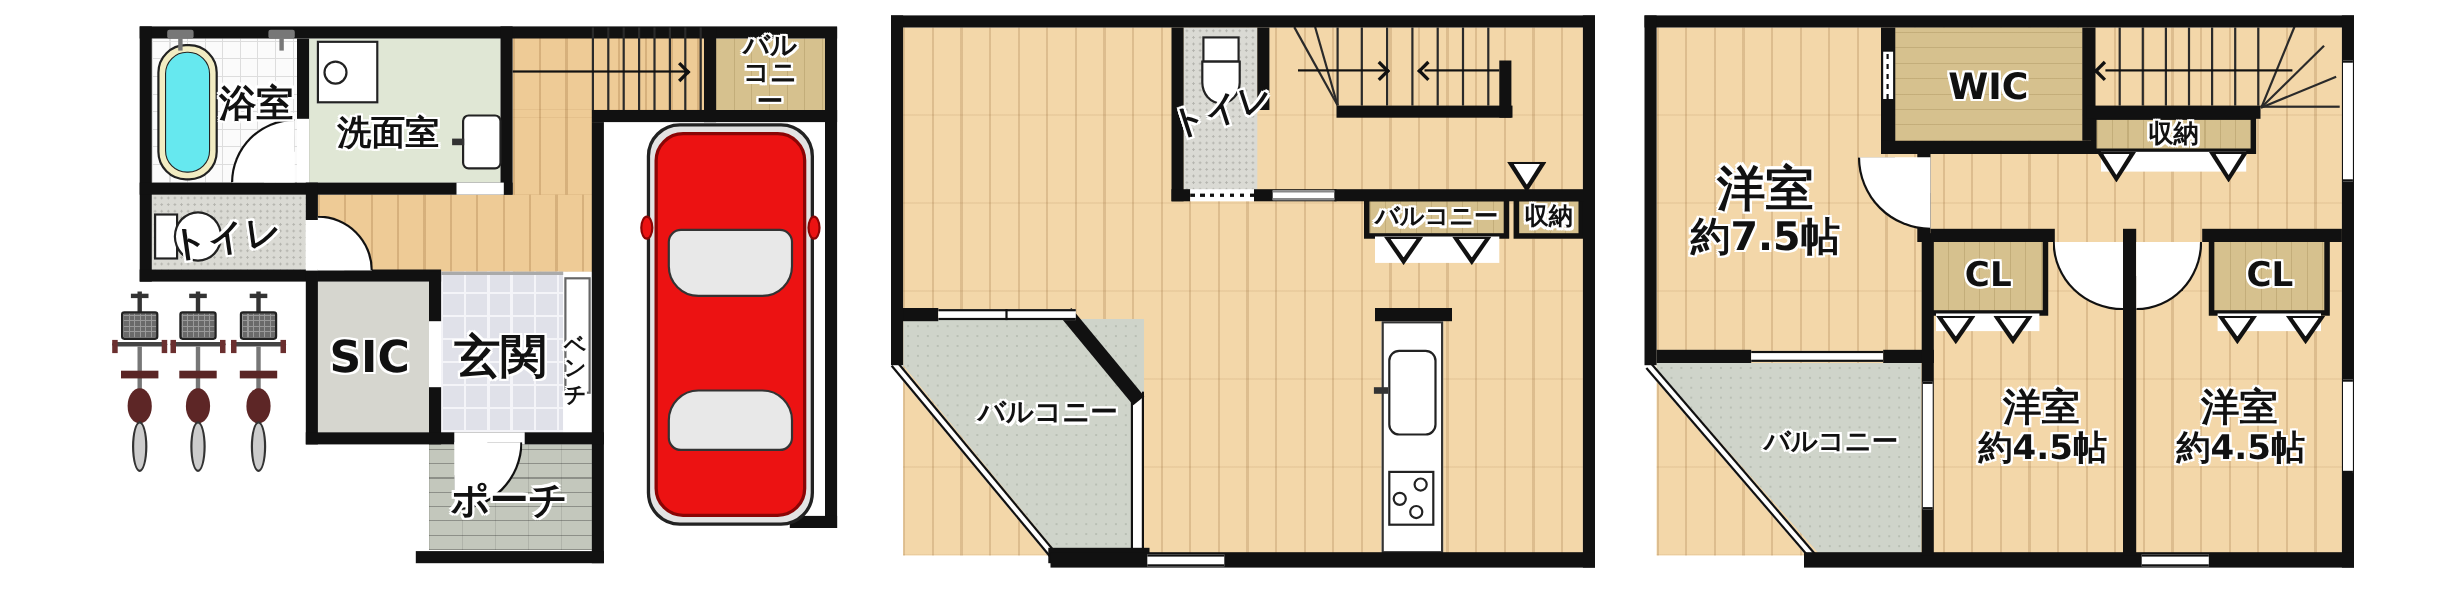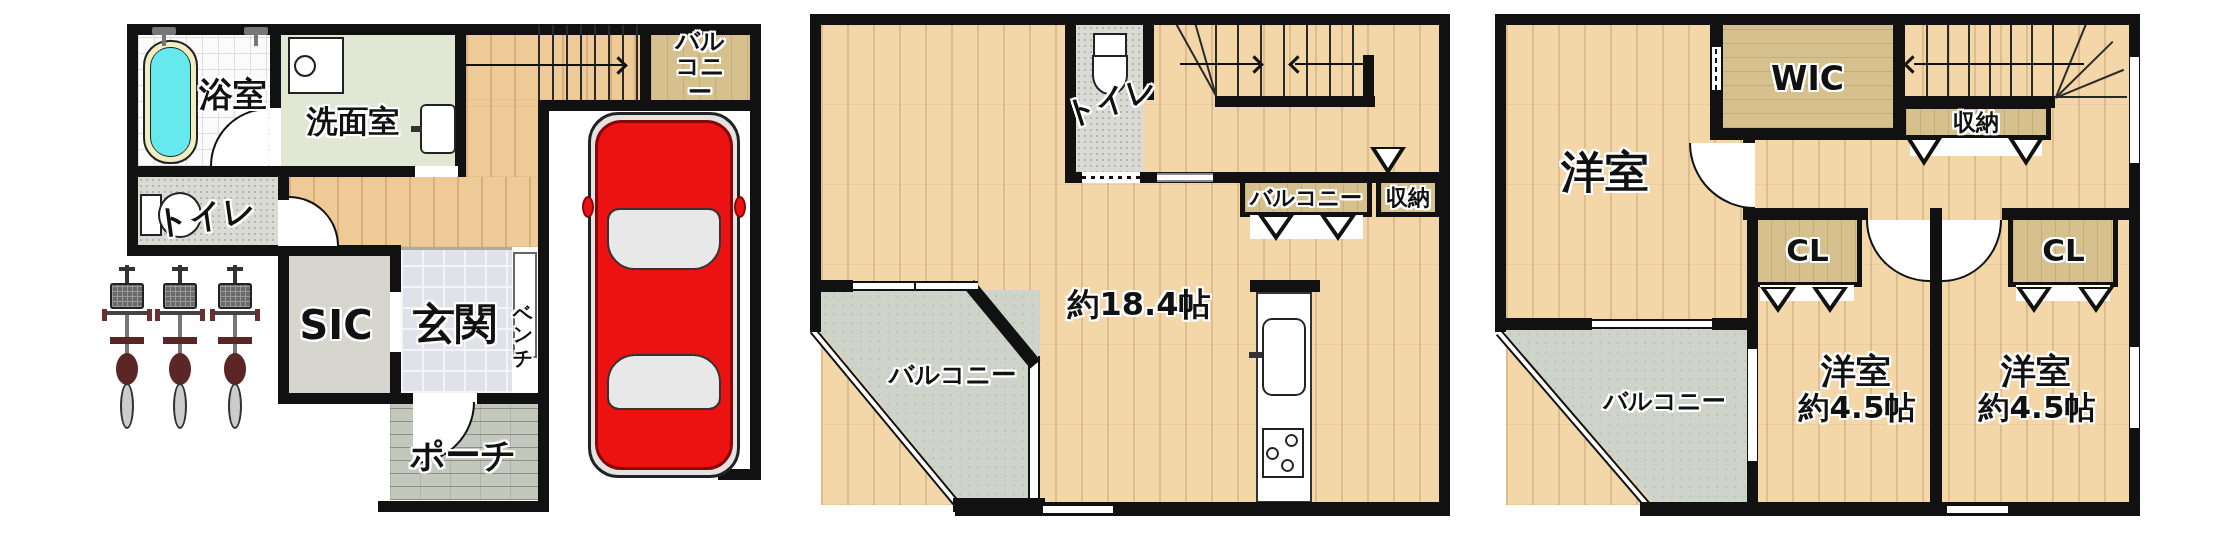--- a/index.html
+++ b/index.html
@@ -239,21 +239,20 @@
     <div class="wall" style="left:1363px;top:55px;width:11px;height:52px;"></div>
     <div class="abs" style="left:1082px;top:172px;width:58px;height:11px;background:#fff;">
       <div class="abs" style="left:0;top:4px;width:58px;height:3px;background-image:repeating-linear-gradient(90deg,#111 0 4px,transparent 4px 9px);"></div>
     </div>
     <div class="abs" style="left:1157px;top:173px;width:56px;height:9px;background:#fff;border-top:2px solid #888;border-bottom:2px solid #888;"></div>
 
     <div class="abs" style="left:1093px;top:33px;width:34px;height:24px;background:#fff;border:2px solid #222;"></div>
     <div class="abs" style="left:1092px;top:55px;width:36px;height:40px;background:#fff;border:2px solid #222;border-radius:0 0 50% 50%;"></div>
 
     <div class="lbl" style="left:1066px;top:78px;width:90px;height:44px;font-size:31px;transform:rotate(-18deg);">トイレ</div>
-    <div class="lbl" style="left:1063px;top:287px;width:152px;height:36px;font-size:32px;">約18.4帖</div>
     <div class="lbl" style="left:1252px;top:184px;width:108px;height:28px;font-size:22px;">バルコニー</div>
     <div class="lbl" style="left:1384px;top:185px;width:48px;height:26px;font-size:22px;">収納</div>
     <div class="lbl" style="left:885px;top:358px;width:135px;height:34px;font-size:25px;">バルコニー</div>
   </div>
 
   <div class="g">
     <div class="wood2" style="left:1506px;top:25px;width:623px;height:480px;"></div>
     <div class="tanh" style="left:1723px;top:25px;width:170px;height:103px;"></div>
 
     <div class="tread" style="left:1926px;top:25px;width:2px;height:71px;"></div>
@@ -316,20 +315,21 @@
     <div class="wall" style="left:2002px;top:208px;width:127px;height:12px;"></div>
     <div class="wall" style="left:1930px;top:208px;width:12px;height:297px;"></div>
     <div class="wall" style="left:1747px;top:220px;width:11px;height:285px;"></div>
     <div class="abs" style="left:1748px;top:347px;width:9px;height:116px;background:#fff;border-top:2px solid #111;border-bottom:2px solid #111;"></div>
 
     <div class="abs" style="left:1689px;top:143px;width:66px;height:66px;border-left:2px solid #111;border-bottom:2px solid #111;border-radius:0 0 0 100%;background:#fff;"></div>
     <div class="abs" style="left:1866px;top:220px;width:64px;height:62px;border-left:2px solid #111;border-bottom:2px solid #111;border-radius:0 0 0 100%;background:#fff;"></div>
     <div class="abs" style="left:1942px;top:220px;width:60px;height:62px;border-right:2px solid #111;border-bottom:2px solid #111;border-radius:0 0 100% 0;background:#fff;"></div>
 
     <div class="lbl" style="left:1530px;top:148px;width:150px;height:48px;font-size:44px;">洋室</div>
+    <div class="lbl" style="left:1522px;top:196px;width:166px;height:40px;font-size:36px;">約7.5帖</div>
     <div class="lbl" style="left:1760px;top:58px;width:95px;height:42px;font-size:33px;">WIC</div>
     <div class="lbl" style="left:1950px;top:108px;width:52px;height:28px;font-size:23px;">収納</div>
     <div class="lbl" style="left:1780px;top:230px;width:55px;height:40px;font-size:31px;">CL</div>
     <div class="lbl" style="left:2036px;top:230px;width:55px;height:40px;font-size:31px;">CL</div>
     <div class="lbl" style="left:1820px;top:352px;width:72px;height:38px;font-size:35px;">洋室</div>
     <div class="lbl" style="left:1798px;top:390px;width:118px;height:34px;font-size:31px;">約4.5帖</div>
     <div class="lbl" style="left:2000px;top:352px;width:72px;height:38px;font-size:35px;">洋室</div>
     <div class="lbl" style="left:1978px;top:390px;width:118px;height:34px;font-size:31px;">約4.5帖</div>
     <div class="lbl" style="left:1598px;top:387px;width:133px;height:30px;font-size:24px;">バルコニー</div>
   </div>

